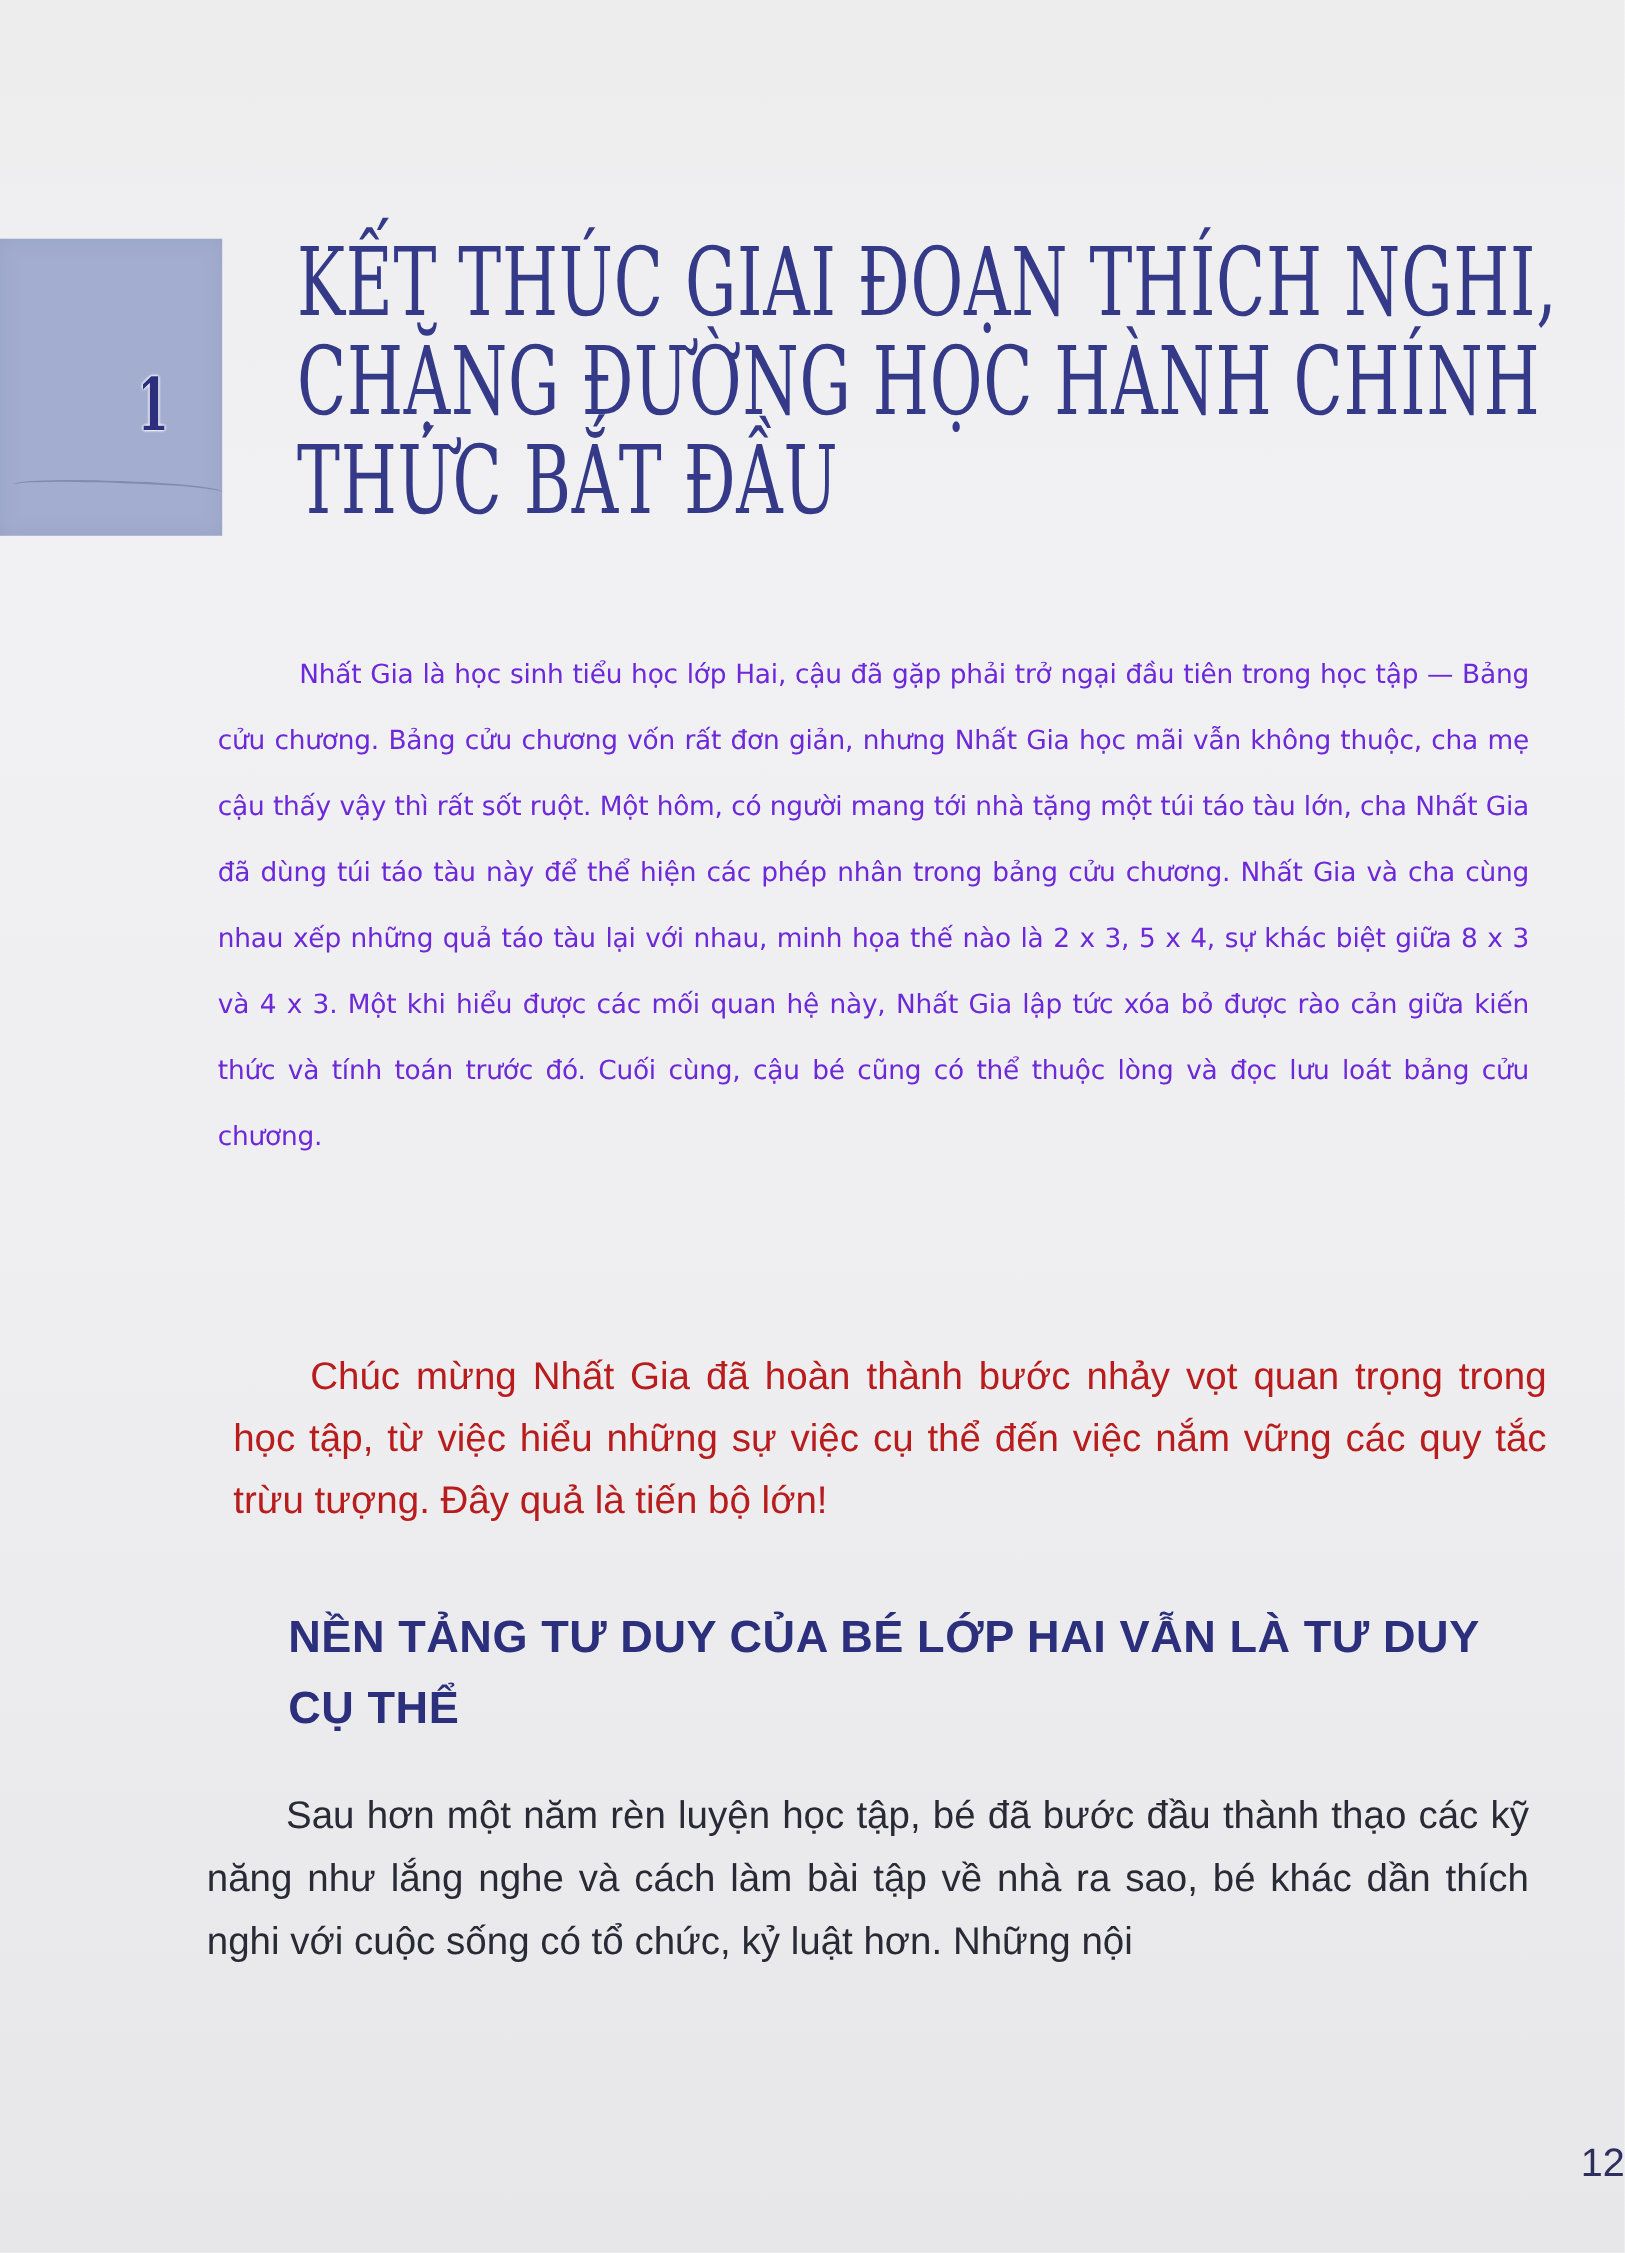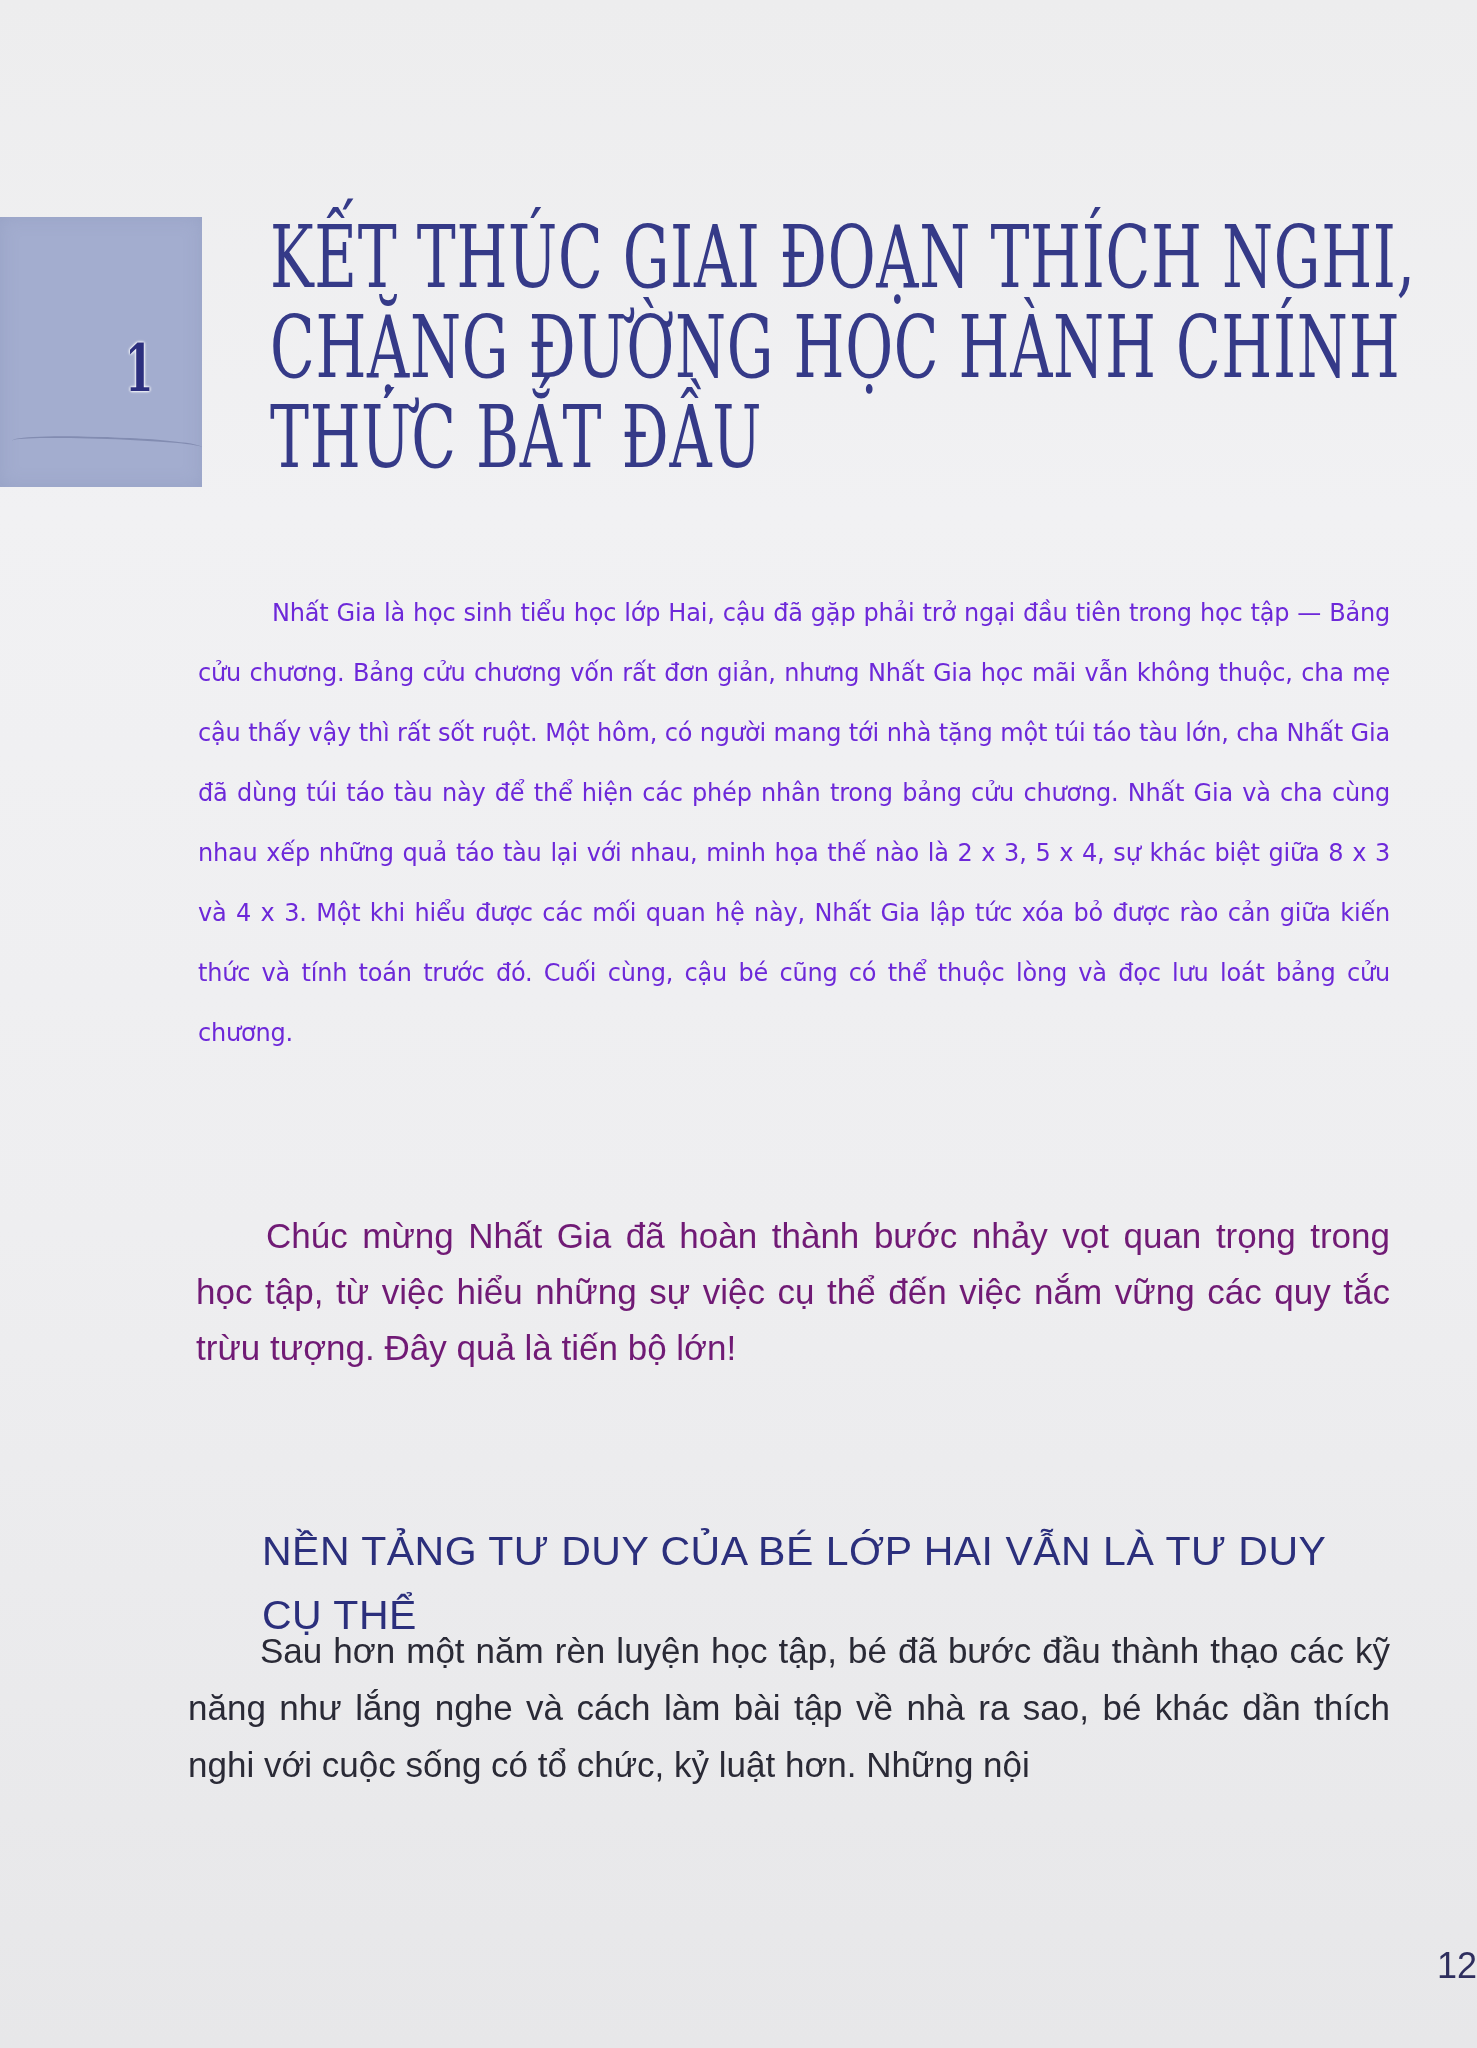--- a/index.html
+++ b/index.html
@@ -75,36 +75,36 @@
     color: #6d28d9;
     text-align: justify;
     text-indent: 74px;
     letter-spacing: -0.2px;
   }
   .congrats {
     position: absolute;
     left: 196px;
     top: 1208px;
     width: 1194px;
-    margin: 0;
+    margin: 16px;
     font-family: "Liberation Sans", sans-serif;
     font-size: 35px;
     line-height: 56px;
-    color: #701a75;
+    color: #b91c1c;
     text-align: justify;
     text-indent: 70px;
   }
   .section-heading {
     position: absolute;
     left: 262px;
-    top: 1519px;
+    top: 1456px;
     width: 1100px;
     margin: 0;
     font-family: "Liberation Sans", sans-serif;
-    font-weight: normal;
+    font-weight: bold;
     font-size: 41px;
     line-height: 64px;
     color: #2b2f7c;
     letter-spacing: 0.5px;
   }
   .body-text {
     position: absolute;
     left: 188px;
     top: 1622px;
     width: 1202px;

